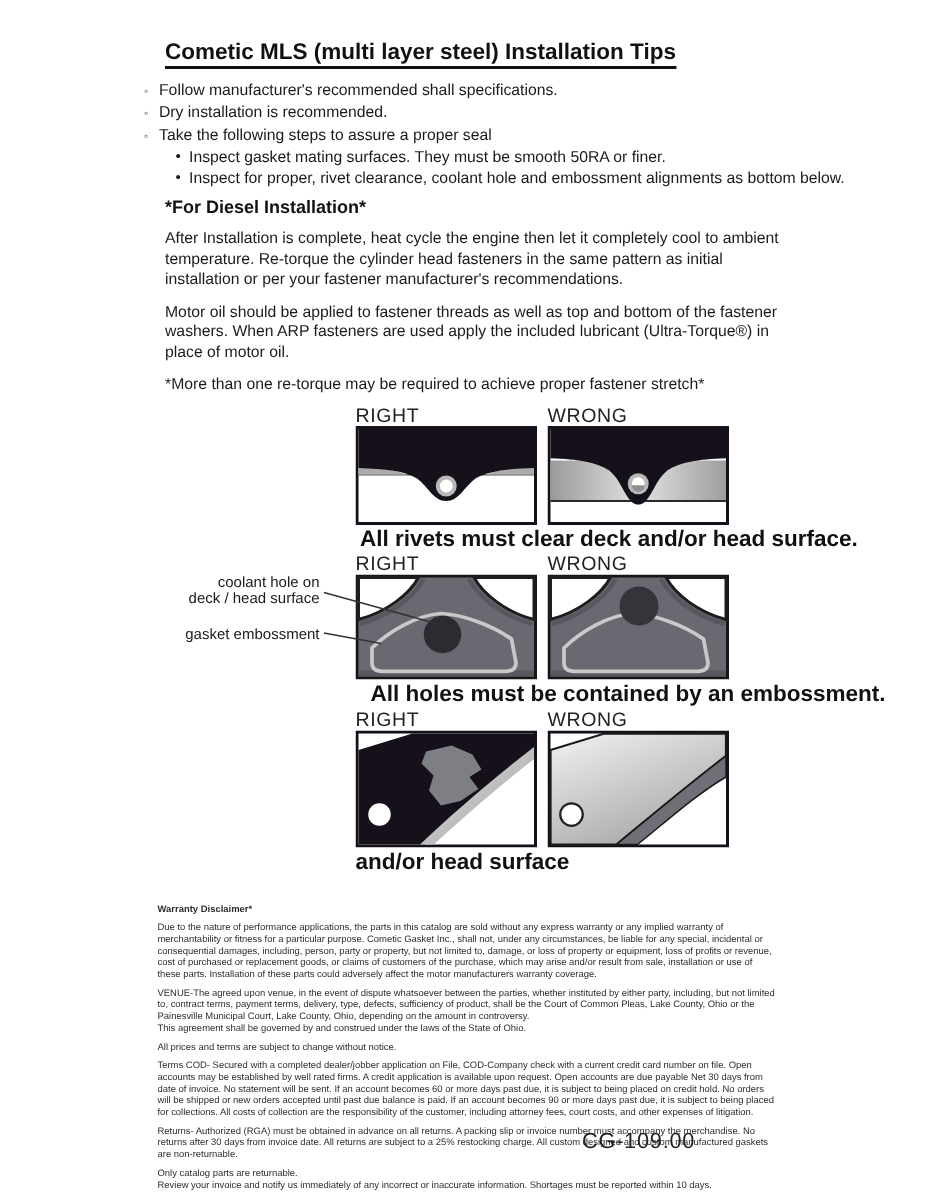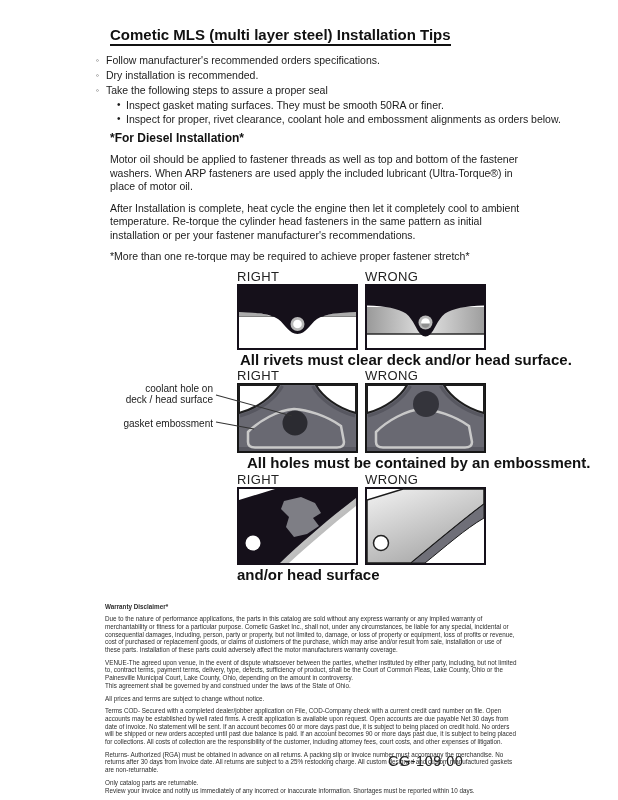--- a/index.html
+++ b/index.html
@@ -45,43 +45,43 @@
 
 <div class="page">
 
   <div class="title">
     <span>Cometic MLS (multi layer steel) Installation Tips</span>
   </div>
 
   <div class="bullets">
     <div class="bullet">
       <span class="b-marker">◦</span>
-      <span>Follow manufacturer's recommended orders specifications.</span>
+      <span>Follow manufacturer's recommended shall specifications.</span>
     </div>
     <div class="bullet">
       <span class="b-marker">◦</span>
       <span>Dry installation is recommended.</span>
     </div>
     <div class="bullet">
       <span class="b-marker">◦</span>
       <span>Take the following steps to assure a proper seal</span>
     </div>
     <div class="bullet sub">
       <span class="b-marker">•</span>
       <span>Inspect gasket mating surfaces.  They must be smooth 50RA or finer.</span>
     </div>
     <div class="bullet sub">
       <span class="b-marker">•</span>
-      <span>Inspect for proper, rivet clearance, coolant hole and embossment alignments as orders below.</span>
+      <span>Inspect for proper, rivet clearance, coolant hole and embossment alignments as bottom below.</span>
     </div>
   </div>
 
   <div class="diesel-heading">*For Diesel Installation*</div>
+  <div class="para">After Installation is complete, heat cycle the engine then let it completely cool to ambient temperature. Re-torque the cylinder head fasteners in the same pattern as initial installation or per your fastener manufacturer's recommendations.</div>
   <div class="para">Motor oil should be applied to fastener threads as well as top and bottom of the fastener washers. When ARP fasteners are used apply the included lubricant (Ultra-Torque®) in place of motor oil.</div>
-  <div class="para">After Installation is complete, heat cycle the engine then let it completely cool to ambient temperature. Re-torque the cylinder head fasteners in the same pattern as initial installation or per your fastener manufacturer's recommendations.</div>
   <div class="para">*More than one re-torque may be required to achieve proper fastener stretch*</div>
 
   <div class="drow" style="margin-top:5px;">
     <div class="dlabels">
       <span>RIGHT</span>
       <span>WRONG</span>
     </div>
     <div class="panels">
       <svg width="121" height="66" viewBox="0 0 121 66">
         <rect x="1" y="1" width="119" height="64" fill="#ffffff" stroke="#15101a" stroke-width="2"></rect>

